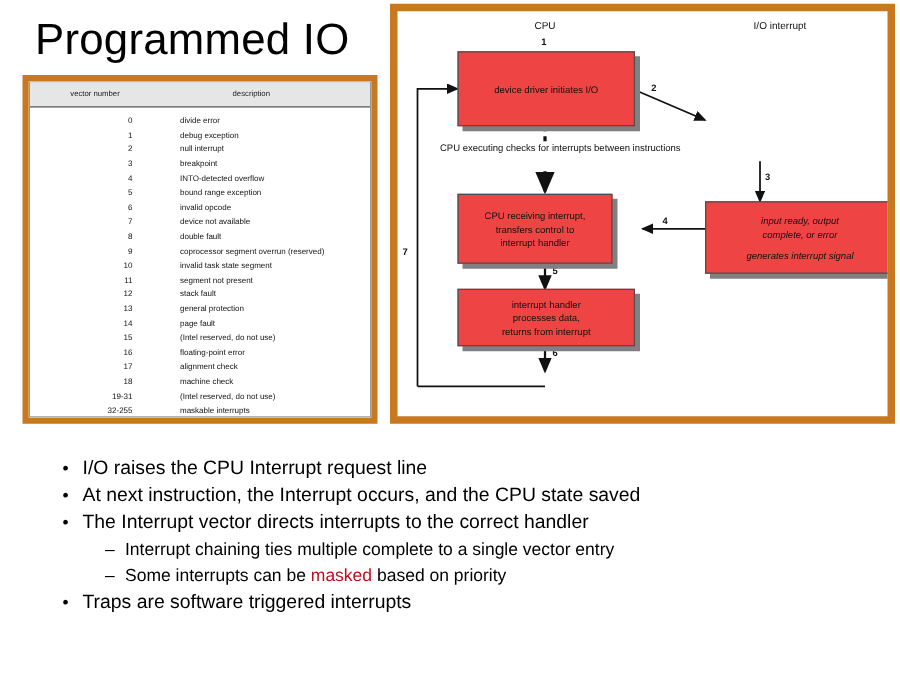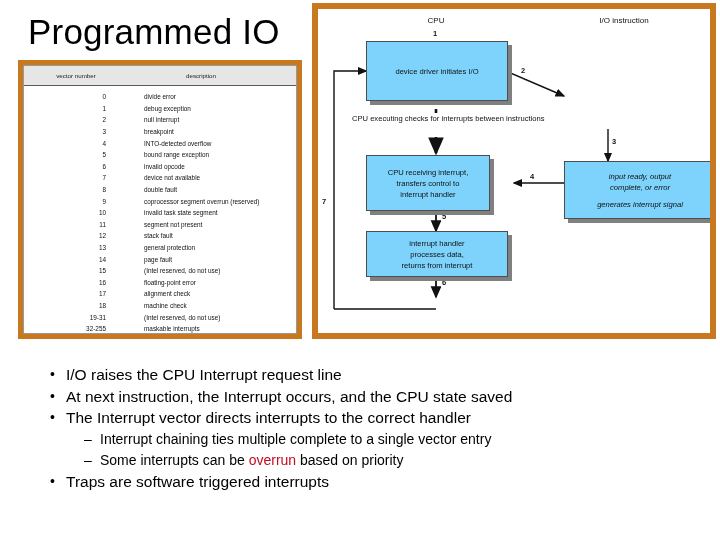--- a/index.html
+++ b/index.html
@@ -113,21 +113,21 @@
   }
   .col-title {
     position: absolute;
     font-size: 8px;
     color: #111111;
     text-align: center;
     white-space: nowrap;
   }
   .flow-box {
     position: absolute;
-    background: #7dd3fc;
+    background: #ef4444;
     border: 1px solid #4d4d4d;
     box-sizing: border-box;
     box-shadow: 4px 4px 0 0 #808080;
     display: flex;
     flex-direction: column;
     justify-content: center;
     text-align: center;
     font-size: 7.6px;
     line-height: 11px;
     color: #111111;
@@ -309,21 +309,21 @@
       <path d="M290,120 L290,152" stroke="#111111" stroke-width="1.4" fill="none" marker-end="url(#ar)"></path>
 
       <path d="M246,174 L196,174" stroke="#111111" stroke-width="1.4" fill="none" marker-end="url(#ar)"></path>
 
       <path d="M118,202 L118,222" stroke="#111111" stroke-width="1.8" fill="none" marker-end="url(#ar)"></path>
 
       <path d="M118,268 L118,288" stroke="#111111" stroke-width="1.8" fill="none" marker-end="url(#ar)"></path>
     </svg>
 
     <div class="col-title" style="left:54px; top:7px; width:128px;">CPU</div>
-    <div class="col-title" style="left:236px; top:7px; width:140px;">I/O instruction</div>
+    <div class="col-title" style="left:236px; top:7px; width:140px;">I/O interrupt</div>
 
     <div class="step-num" style="left:115px; top:20px;">1</div>
     <div class="step-num" style="left:203px; top:57px;">2</div>
     <div class="step-num" style="left:294px; top:128px;">3</div>
     <div class="step-num" style="left:212px; top:163px;">4</div>
     <div class="step-num" style="left:124px; top:203px;">5</div>
     <div class="step-num" style="left:124px; top:269px;">6</div>
     <div class="step-num" style="left:4px; top:188px;">7</div>
 
     <div class="flow-box" style="left:48px; top:32px; width:142px; height:60px;">
@@ -371,19 +371,19 @@
     <div class="bullet-l1">
       <span class="bullet-marker">•</span>
       <span class="bullet-text">The Interrupt vector directs interrupts to the correct handler</span>
     </div>
     <div class="bullet-l2">
       <span class="bullet-marker">–</span>
       <span class="bullet-text">Interrupt chaining ties multiple complete to a single vector entry</span>
     </div>
     <div class="bullet-l2">
       <span class="bullet-marker">–</span>
-      <span class="bullet-text"><span>Some interrupts can be </span><span class="hl-red" style="color: rgb(192, 13, 30);">overrun</span><span> based on priority</span></span>
+      <span class="bullet-text"><span>Some interrupts can be </span><span class="hl-red" style="color: rgb(192, 13, 30);">masked</span><span> based on priority</span></span>
     </div>
     <div class="bullet-l1">
       <span class="bullet-marker">•</span>
       <span class="bullet-text">Traps are software triggered interrupts</span>
     </div>
   </div>
 
 </body></html>

